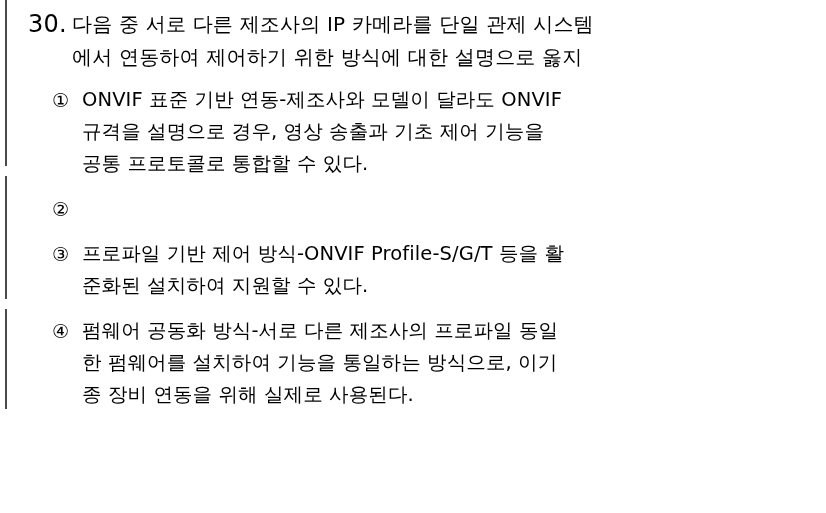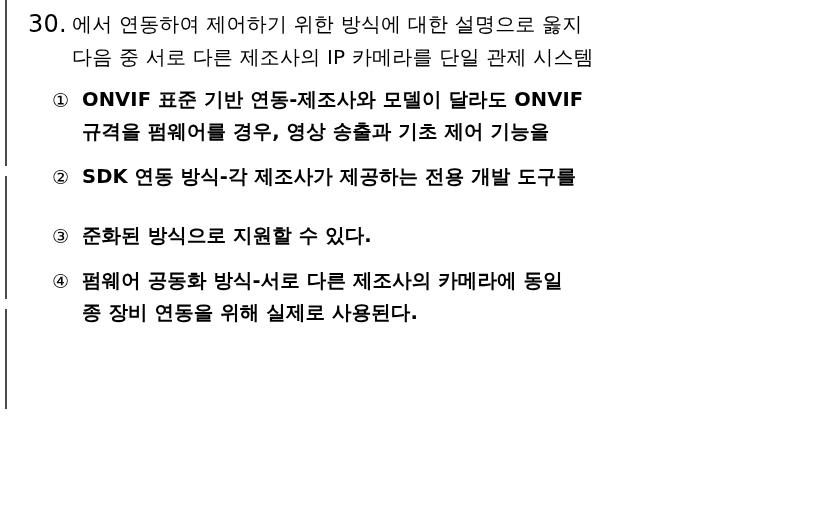--- a/index.html
+++ b/index.html
@@ -81,21 +81,20 @@
   }
   .choice-text {
     flex: 1 1 auto;
     font-size: 19.5px;
     line-height: 32px;
     letter-spacing: 0.1px;
   }
   .choice-text .ln {
     display: block;
     white-space: pre;
-    font-weight: bold;
   }
 
   
   .ln.faded {
     color: #cfcfcf;
     position: relative;
     overflow: hidden;
     height: 14px;
     line-height: 30px;
   }
@@ -116,53 +115,55 @@
 
   <div class="margin-rule r1"></div>
   <div class="margin-rule r2"></div>
   <div class="margin-rule r3"></div>
 
   <div class="question-block">
 
     <div class="q-row">
       <div class="q-number">30.</div>
       <div class="q-text">
+        <span class="ln">다음 중 서로 다른 제조사의 IP 카메라를 단일 관제 시스템</span>
         <span class="ln">에서 연동하여 제어하기 위한 방식에 대한 설명으로 옳지</span>
-        <span class="ln">다음 중 서로 다른 제조사의 IP 카메라를 단일 관제 시스템</span>
       </div>
     </div>
 
     <div class="choices">
 
       <div class="choice">
         <div class="choice-marker">①</div>
         <div class="choice-text">
           <span class="ln">ONVIF 표준 기반 연동-제조사와 모델이 달라도 ONVIF</span>
-          <span class="ln">규격을 펌웨어를 경우, 영상 송출과 기초 제어 기능을</span>
+          <span class="ln">규격을 설명으로 경우, 영상 송출과 기초 제어 기능을</span>
+          <span class="ln">공통 프로토콜로 통합할 수 있다.</span>
         </div>
       </div>
 
       <div class="choice">
         <div class="choice-marker">②</div>
         <div class="choice-text">
-          <span class="ln">SDK 연동 방식-각 제조사가 제공하는 전용 개발 도구를</span>
           <span class="ln faded">다룰 수 있다.</span>
         </div>
       </div>
 
       <div class="choice">
         <div class="choice-marker">③</div>
         <div class="choice-text">
-          <span class="ln">준화된 방식으로 지원할 수 있다.</span>
+          <span class="ln">프로파일 기반 제어 방식-ONVIF Profile-S/G/T 등을 활</span>
+          <span class="ln">준화된 설치하여 지원할 수 있다.</span>
         </div>
       </div>
 
       <div class="choice">
         <div class="choice-marker">④</div>
         <div class="choice-text">
-          <span class="ln">펌웨어 공동화 방식-서로 다른 제조사의 카메라에 동일</span>
+          <span class="ln">펌웨어 공동화 방식-서로 다른 제조사의 프로파일 동일</span>
+          <span class="ln">한 펌웨어를 설치하여 기능을 통일하는 방식으로, 이기</span>
           <span class="ln">종 장비 연동을 위해 실제로 사용된다.</span>
         </div>
       </div>
 
     </div>
   </div>
 </div>
 
 </body></html>

